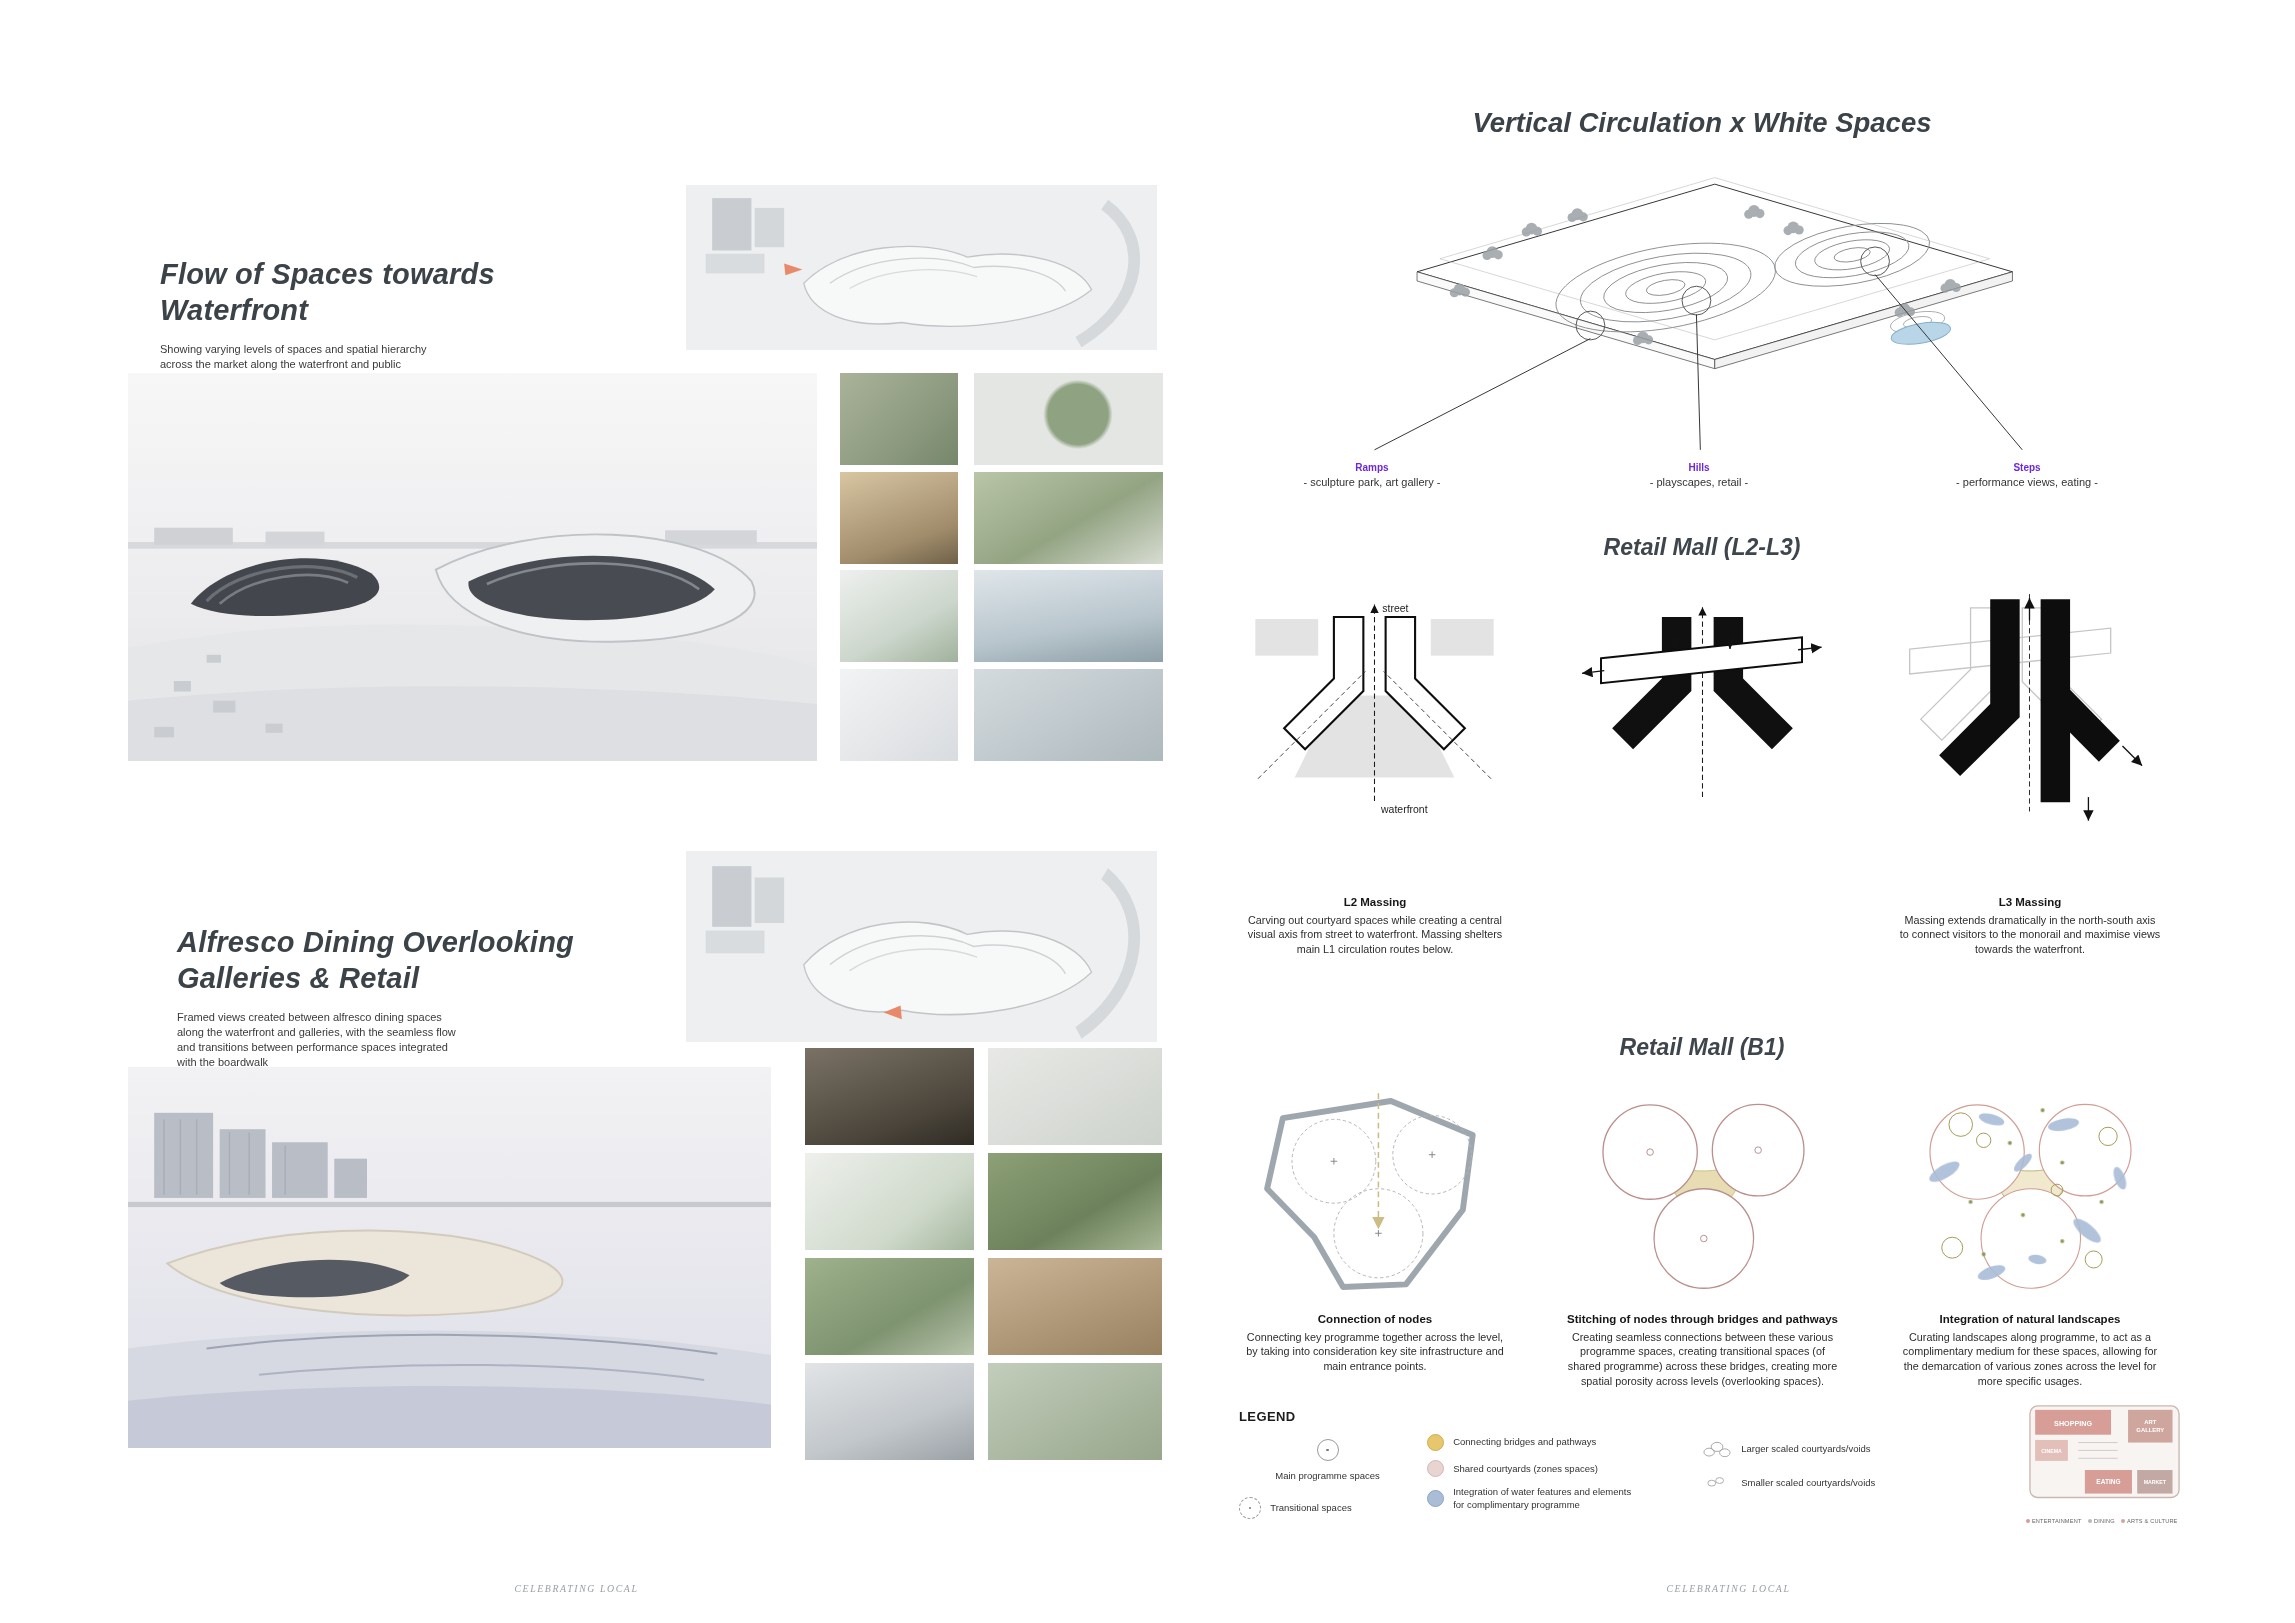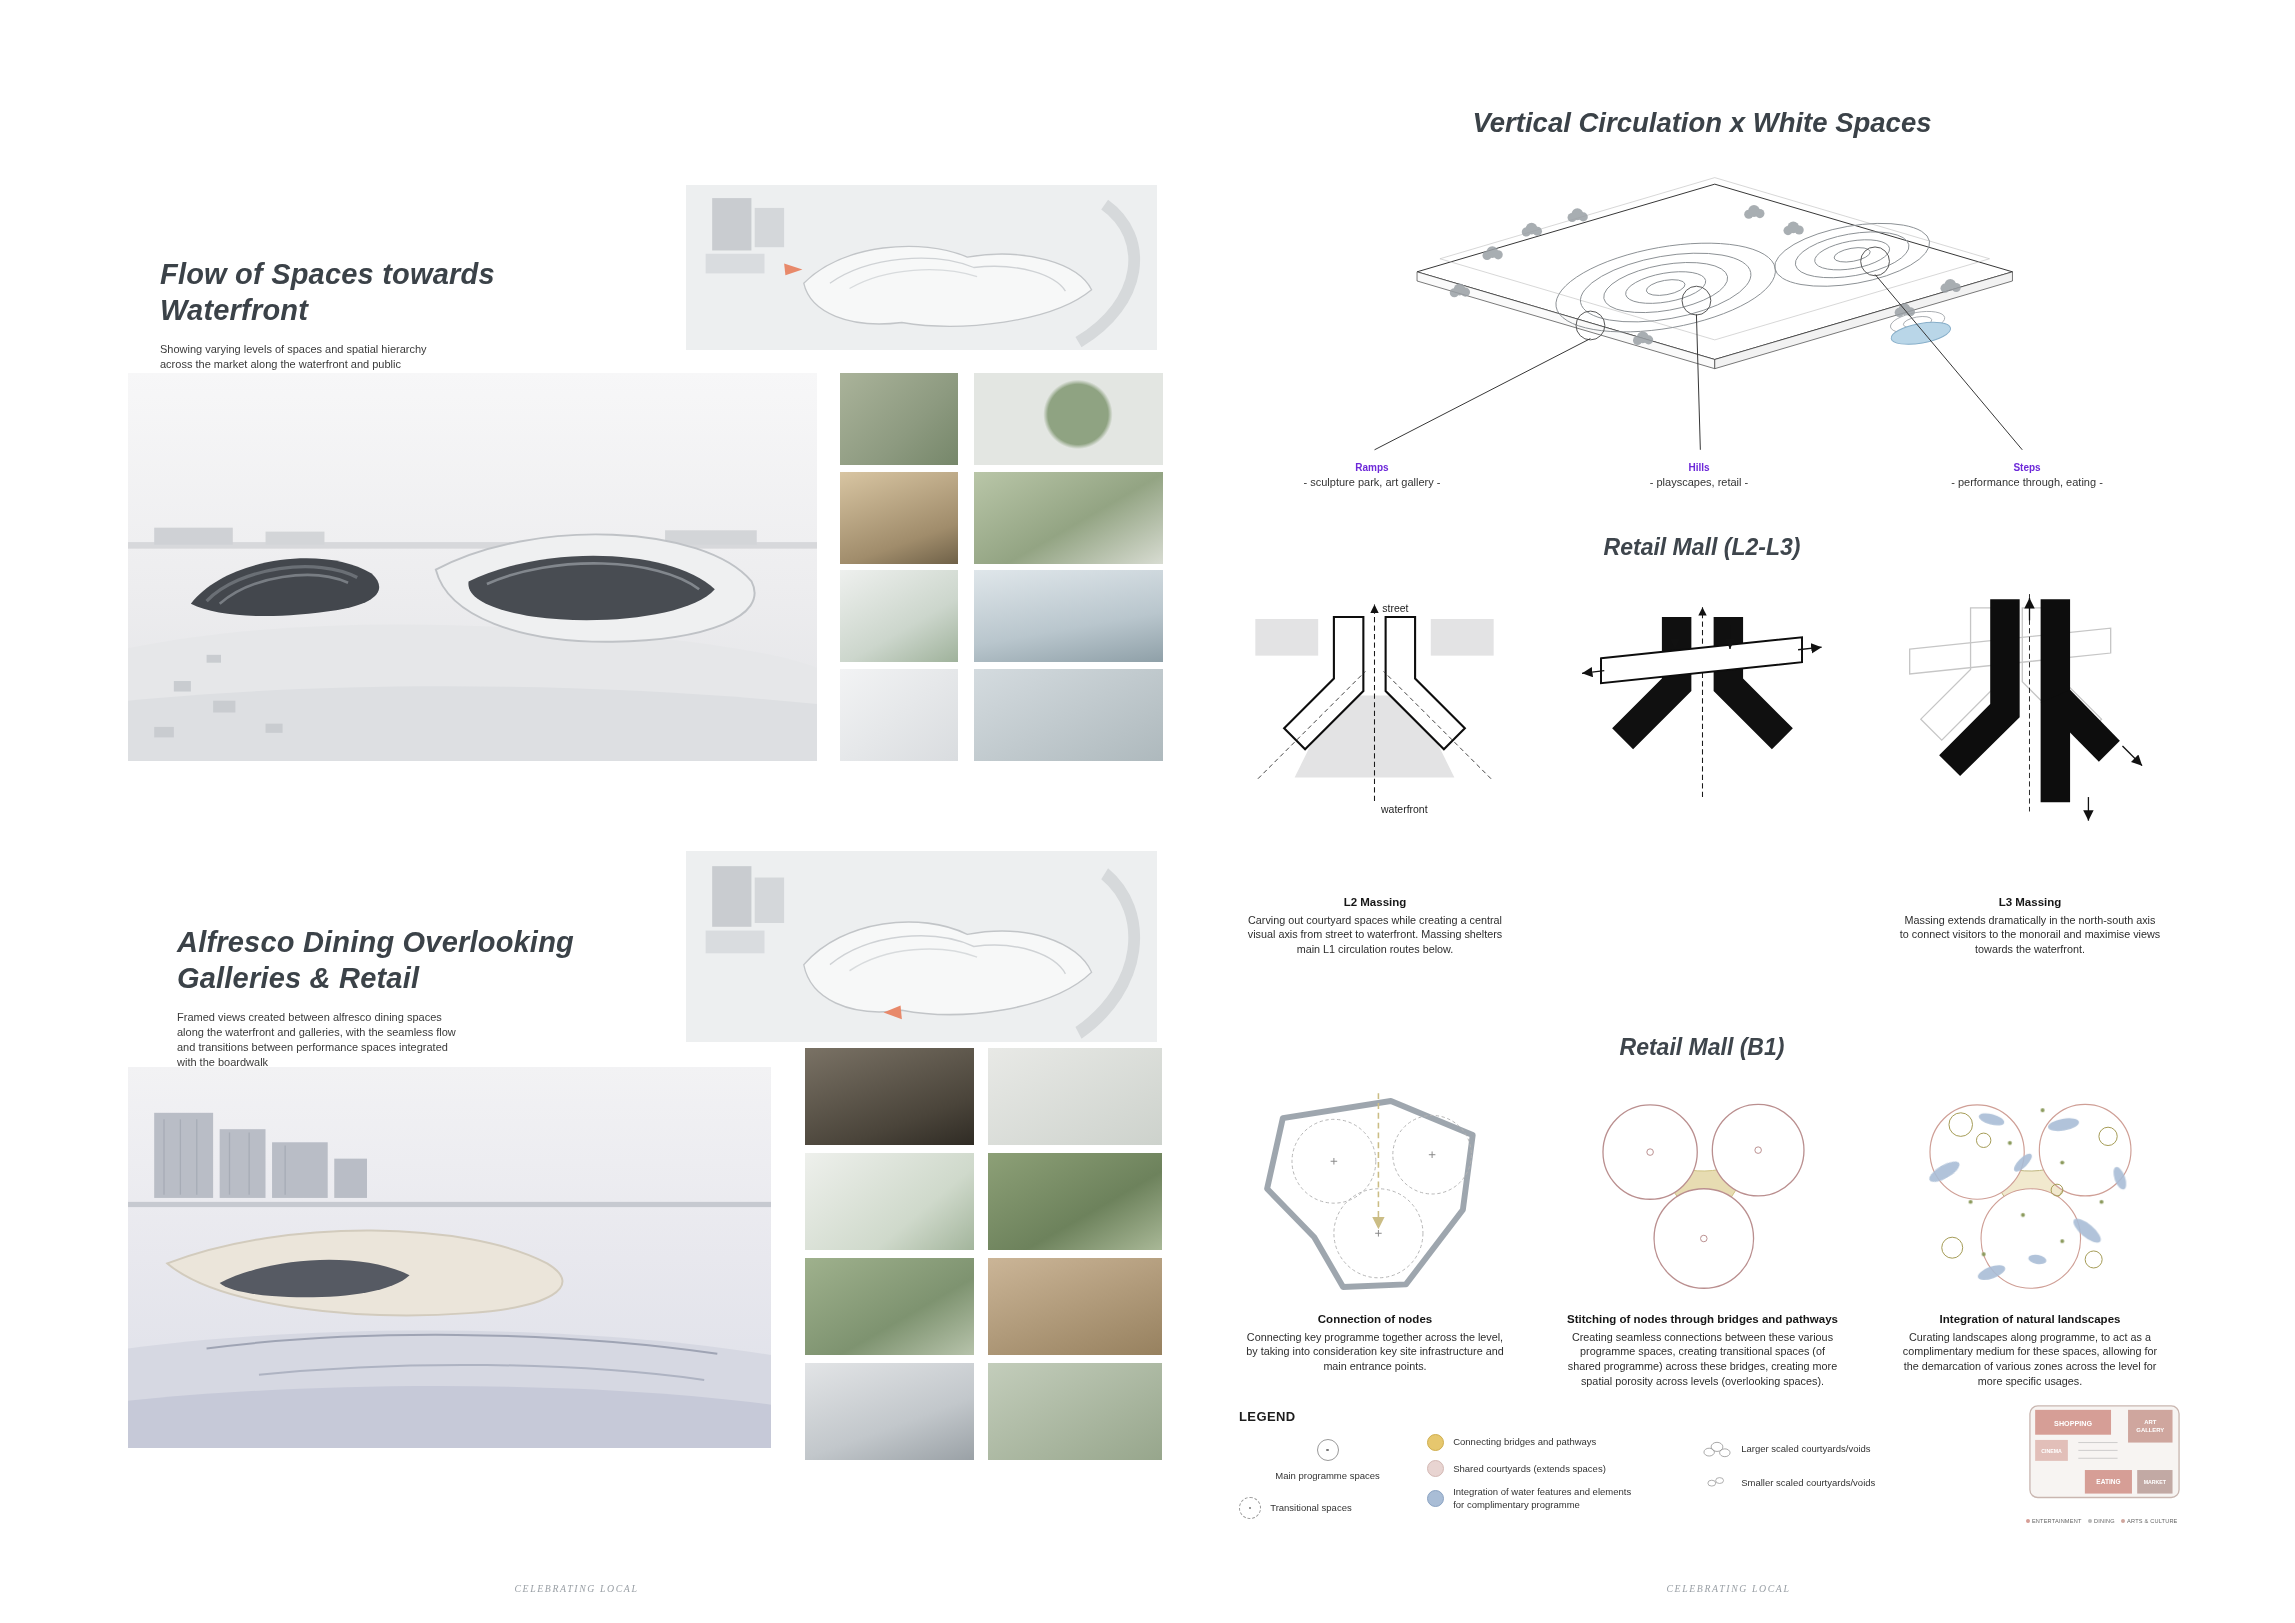--- a/index.html
+++ b/index.html
@@ -236,21 +236,21 @@
   <div class="abs circ-label" style="left:1267px;top:462px;width:210px;">
     <div class="n">Ramps</div>
     <div class="d">- sculpture park, art gallery -</div>
   </div>
   <div class="abs circ-label" style="left:1594px;top:462px;width:210px;">
     <div class="n">Hills</div>
     <div class="d">- playscapes, retail -</div>
   </div>
   <div class="abs circ-label" style="left:1922px;top:462px;width:210px;">
     <div class="n">Steps</div>
-    <div class="d">- performance through, eating -</div>
+    <div class="d">- performance views, eating -</div>
   </div>
 
   <h3 class="abs sub-title" style="left:1473px;top:534px;width:458px;">Retail Mall (L2-L3)</h3>
 
   <div class="abs" style="left:1237px;top:581px;width:275px;height:309px;">
     <svg viewBox="0 0 420 472">
       <defs>
           <marker id="arrA" markerWidth="10" markerHeight="10" refX="8" refY="4" orient="auto">
             <path d="M0 0 L8 4 L0 8 Z" fill="#111"></path>
           </marker>
@@ -417,21 +417,21 @@
     </div>
   </div>
 
   <div class="abs" style="left:1427px;top:1434px;width:236px;">
     <div class="li" style="margin-bottom:9.2px;">
       <span class="ic-fill ic-y"></span>
       <span class="lab">Connecting bridges and pathways</span>
     </div>
     <div class="li" style="margin-bottom:9.2px;">
       <span class="ic-fill ic-p"></span>
-      <span class="lab">Shared courtyards (extends spaces)</span>
+      <span class="lab">Shared courtyards (zones spaces)</span>
     </div>
     <div class="li">
       <span class="ic-fill ic-b"></span>
       <span class="lab" style="width:190px;">Integration of water features and elements for complimentary programme</span>
     </div>
   </div>
 
   <div class="abs" style="left:1702px;top:1439px;width:216px;">
     <div class="li" style="margin-bottom:14.4px;">
       <svg width="30" height="21" viewBox="0 0 46 32">

